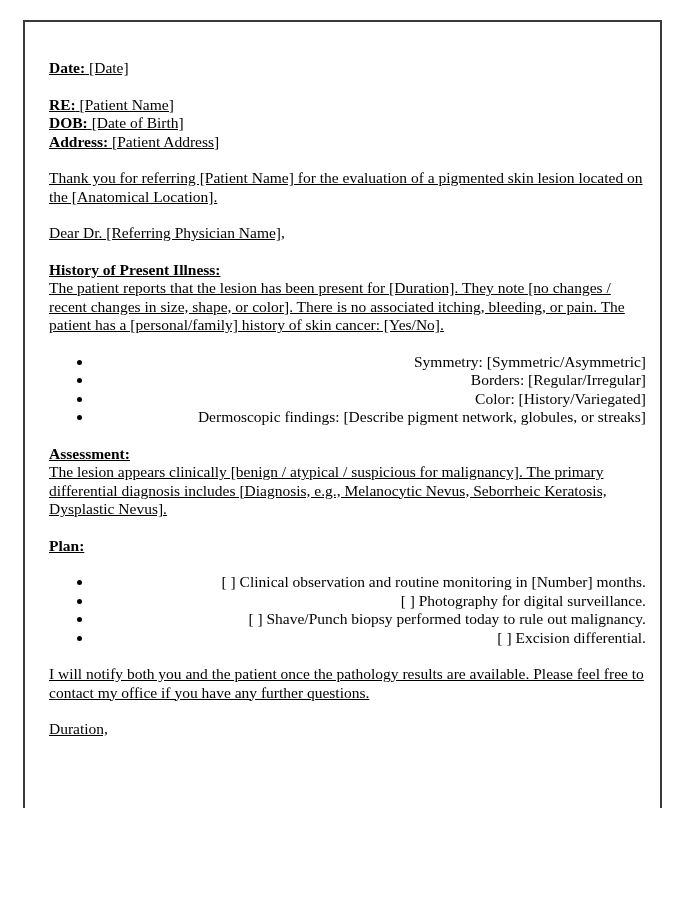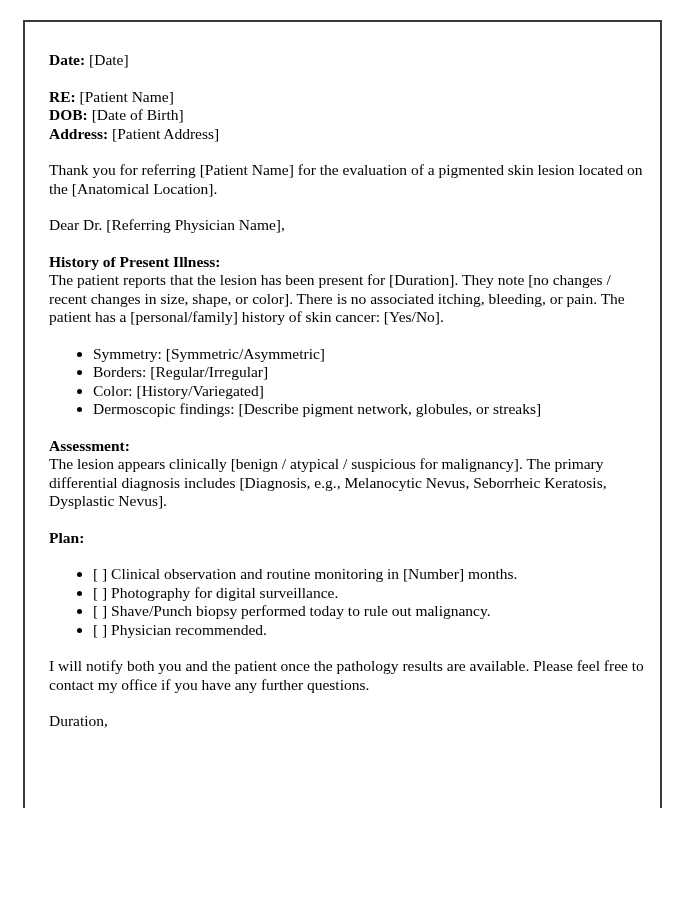--- a/index.html
+++ b/index.html
@@ -21,26 +21,27 @@
     width:639px;height:788px;
     box-sizing:border-box;
     border:2px solid var(--border-color);
     border-bottom:none;
     padding:21px 14px 20px 24px;
     font-size:15.5px;
     line-height:18.5px;
     overflow:hidden;
     background:var(--page-bg);
   }
-  .para{margin:8px 0 18px 0;}
+  .para{margin:16px 0 18px 0;text-decoration:underline;}
   .b{font-weight:bold;}
   ul.list{
     margin:0 0 18px 0;
     padding-left:44px;
     list-style-type:disc;
+    text-align:right;
   }
   ul.list li{margin:0;padding:0;}
 </style>
 </head>
 <body>
 
 <div class="letter">
 
   <p class="para"><span class="b">Date:</span> <span>[Date]</span></p>
 
@@ -71,20 +72,20 @@
     <div class="b">Assessment:</div>
     <div>The lesion appears clinically [benign / atypical / suspicious for malignancy]. The primary differential diagnosis includes [Diagnosis, e.g., Melanocytic Nevus, Seborrheic Keratosis, Dysplastic Nevus].</div>
   </div>
 
   <p class="para b">Plan:</p>
 
   <ul class="list">
     <li>[ ] Clinical observation and routine monitoring in [Number] months.</li>
     <li>[ ] Photography for digital surveillance.</li>
     <li>[ ] Shave/Punch biopsy performed today to rule out malignancy.</li>
-    <li>[ ] Physician recommended.</li>
+    <li>[ ] Excision differential.</li>
   </ul>
 
   <p class="para">I will notify both you and the patient once the pathology results are available. Please feel free to contact my office if you have any further questions.</p>
 
   <p class="para">Duration,</p>
 
 </div>
 
 </body></html>

